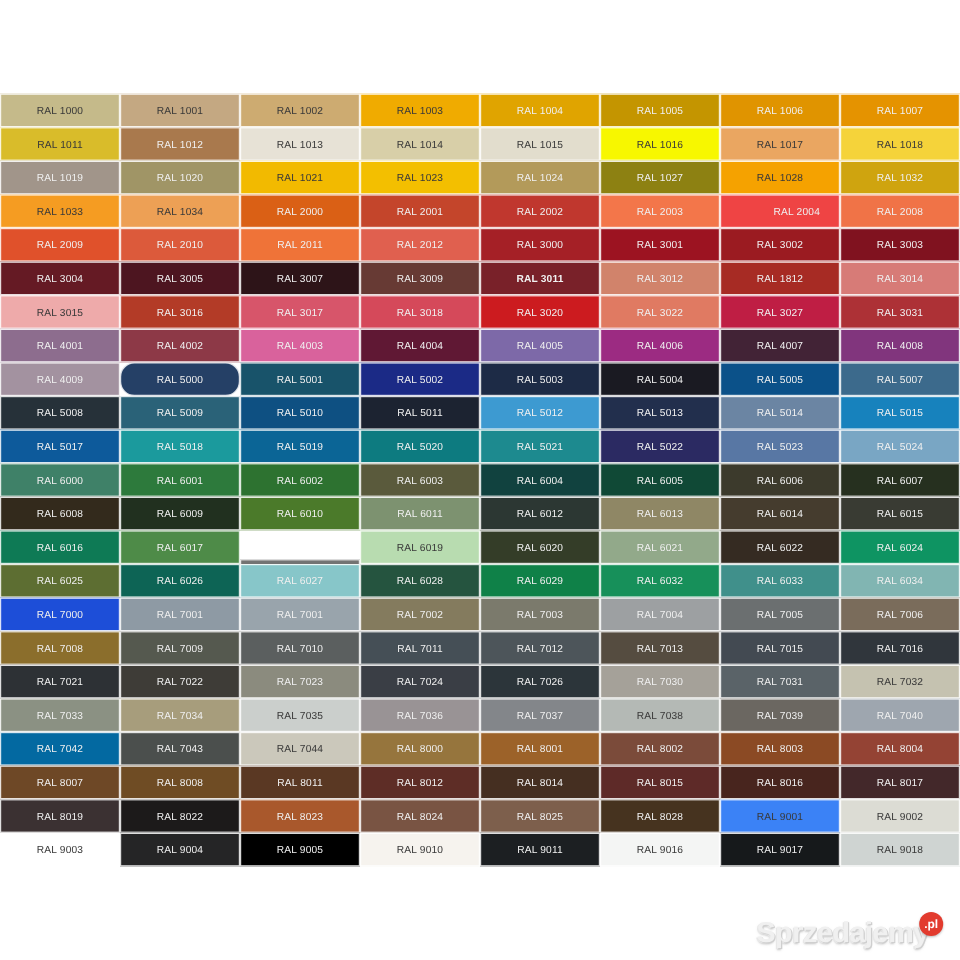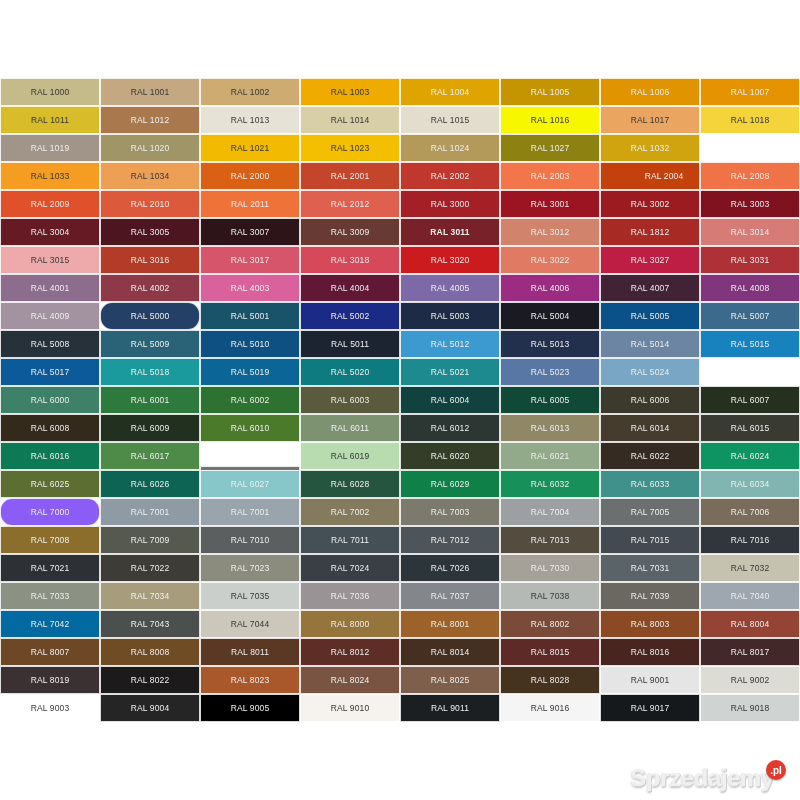--- a/index.html
+++ b/index.html
@@ -105,30 +105,31 @@
       <div class="ral-cell dark-text" style="background: rgb(234, 166, 97);">RAL 1017</div>
       <div class="ral-cell dark-text" style="background: rgb(245, 211, 58);">RAL 1018</div>
     </div>
     <div class="ral-row">
       <div class="ral-cell light-text" style="background: rgb(161, 149, 138);">RAL 1019</div>
       <div class="ral-cell light-text" style="background: rgb(160, 149, 102);">RAL 1020</div>
       <div class="ral-cell dark-text" style="background: rgb(242, 186, 0);">RAL 1021</div>
       <div class="ral-cell dark-text" style="background: rgb(243, 191, 0);">RAL 1023</div>
       <div class="ral-cell light-text" style="background: rgb(179, 154, 90);">RAL 1024</div>
       <div class="ral-cell light-text" style="background: rgb(141, 129, 18);">RAL 1027</div>
+      <div class="ral-cell dark-text" style="background: rgb(245, 162, 0);">RAL 1028</div>
       <div class="ral-cell light-text" style="background: rgb(207, 164, 15);">RAL 1032</div>
     </div>
     <div class="ral-row">
       <div class="ral-cell dark-text" style="background: rgb(245, 156, 34);">RAL 1033</div>
       <div class="ral-cell dark-text" style="background: rgb(237, 160, 85);">RAL 1034</div>
       <div class="ral-cell light-text" style="background: rgb(218, 96, 21);">RAL 2000</div>
       <div class="ral-cell light-text" style="background: rgb(196, 69, 43);">RAL 2001</div>
       <div class="ral-cell light-text" style="background: rgb(192, 55, 46);">RAL 2002</div>
       <div class="ral-cell light-text" style="background: rgb(243, 118, 74);">RAL 2003</div>
-      <div class="ral-cell light-text" style="background: #c2410c; padding-left: 28px;">RAL 2004</div>
+      <div class="ral-cell light-text" style="background: #ef4444; padding-left: 28px;">RAL 2004</div>
       <div class="ral-cell light-text" style="background: rgb(240, 115, 71);">RAL 2008</div>
     </div>
     <div class="ral-row">
       <div class="ral-cell light-text" style="background: rgb(224, 81, 43);">RAL 2009</div>
       <div class="ral-cell light-text" style="background: rgb(220, 90, 59);">RAL 2010</div>
       <div class="ral-cell light-text" style="background: rgb(239, 115, 56);">RAL 2011</div>
       <div class="ral-cell light-text" style="background: rgb(224, 96, 79);">RAL 2012</div>
       <div class="ral-cell light-text" style="background: rgb(165, 32, 38);">RAL 3000</div>
       <div class="ral-cell light-text" style="background: rgb(156, 19, 33);">RAL 3001</div>
       <div class="ral-cell light-text" style="background: rgb(155, 27, 33);">RAL 3002</div>
@@ -183,20 +184,21 @@
       <div class="ral-cell light-text" style="background: rgb(34, 47, 77);">RAL 5013</div>
       <div class="ral-cell light-text" style="background: rgb(107, 133, 163);">RAL 5014</div>
       <div class="ral-cell light-text" style="background: rgb(23, 130, 189);">RAL 5015</div>
     </div>
     <div class="ral-row">
       <div class="ral-cell light-text" style="background: rgb(13, 90, 155);">RAL 5017</div>
       <div class="ral-cell light-text" style="background: rgb(27, 154, 157);">RAL 5018</div>
       <div class="ral-cell light-text" style="background: rgb(11, 101, 150);">RAL 5019</div>
       <div class="ral-cell light-text" style="background: rgb(13, 123, 128);">RAL 5020</div>
       <div class="ral-cell light-text" style="background: rgb(29, 138, 143);">RAL 5021</div>
+      <div class="ral-cell light-text" style="background: rgb(43, 42, 98);">RAL 5022</div>
       <div class="ral-cell light-text" style="background: rgb(88, 119, 164);">RAL 5023</div>
       <div class="ral-cell light-text" style="background: rgb(121, 166, 196);">RAL 5024</div>
     </div>
     <div class="ral-row">
       <div class="ral-cell light-text" style="background: rgb(63, 129, 104);">RAL 6000</div>
       <div class="ral-cell light-text" style="background: rgb(45, 122, 60);">RAL 6001</div>
       <div class="ral-cell light-text" style="background: rgb(45, 114, 48);">RAL 6002</div>
       <div class="ral-cell light-text" style="background: rgb(90, 90, 60);">RAL 6003</div>
       <div class="ral-cell light-text" style="background: rgb(17, 66, 63);">RAL 6004</div>
       <div class="ral-cell light-text" style="background: rgb(16, 73, 54);">RAL 6005</div>
@@ -227,21 +229,21 @@
       <div class="ral-cell light-text" style="background: rgb(93, 110, 50);">RAL 6025</div>
       <div class="ral-cell light-text" style="background: rgb(13, 100, 85);">RAL 6026</div>
       <div class="ral-cell light-text" style="background: rgb(135, 198, 201);">RAL 6027</div>
       <div class="ral-cell light-text" style="background: rgb(37, 84, 63);">RAL 6028</div>
       <div class="ral-cell light-text" style="background: rgb(15, 129, 72);">RAL 6029</div>
       <div class="ral-cell light-text" style="background: rgb(23, 144, 90);">RAL 6032</div>
       <div class="ral-cell light-text" style="background: rgb(64, 144, 139);">RAL 6033</div>
       <div class="ral-cell light-text" style="background: rgb(129, 181, 178);">RAL 6034</div>
     </div>
     <div class="ral-row">
-      <div class="ral-cell light-text" style="background: #8b5cf6; border-radius: 12px;">RAL 7000</div>
+      <div class="ral-cell light-text" style="background: #1d4ed8;">RAL 7000</div>
       <div class="ral-cell light-text" style="background: rgb(142, 154, 164);">RAL 7001</div>
       <div class="ral-cell light-text" style="background: rgb(153, 164, 172);">RAL 7001</div>
       <div class="ral-cell light-text" style="background: rgb(132, 123, 94);">RAL 7002</div>
       <div class="ral-cell light-text" style="background: rgb(123, 122, 108);">RAL 7003</div>
       <div class="ral-cell light-text" style="background: rgb(157, 160, 162);">RAL 7004</div>
       <div class="ral-cell light-text" style="background: rgb(107, 111, 112);">RAL 7005</div>
       <div class="ral-cell light-text" style="background: rgb(122, 108, 91);">RAL 7006</div>
     </div>
     <div class="ral-row">
       <div class="ral-cell light-text" style="background: rgb(139, 110, 44);">RAL 7008</div>
@@ -293,21 +295,21 @@
       <div class="ral-cell light-text" style="background: rgb(72, 37, 30);">RAL 8016</div>
       <div class="ral-cell light-text" style="background: rgb(67, 40, 42);">RAL 8017</div>
     </div>
     <div class="ral-row">
       <div class="ral-cell light-text" style="background: rgb(59, 49, 50);">RAL 8019</div>
       <div class="ral-cell light-text" style="background: rgb(28, 26, 26);">RAL 8022</div>
       <div class="ral-cell light-text" style="background: rgb(169, 88, 44);">RAL 8023</div>
       <div class="ral-cell light-text" style="background: rgb(121, 84, 67);">RAL 8024</div>
       <div class="ral-cell light-text" style="background: rgb(125, 95, 76);">RAL 8025</div>
       <div class="ral-cell light-text" style="background: rgb(70, 51, 31);">RAL 8028</div>
-      <div class="ral-cell dark-text" style="background: #e5e5e5;">RAL 9001</div>
+      <div class="ral-cell dark-text" style="background: #3b82f6;">RAL 9001</div>
       <div class="ral-cell dark-text" style="background: rgb(220, 220, 212);">RAL 9002</div>
     </div>
     <div class="ral-row">
       <div class="ral-cell dark-text" style="background: rgb(255, 255, 255); border-color: rgb(255, 255, 255);">RAL 9003</div>
       <div class="ral-cell light-text" style="background: rgb(37, 37, 38);">RAL 9004</div>
       <div class="ral-cell light-text" style="background: rgb(0, 0, 0);">RAL 9005</div>
       <div class="ral-cell dark-text" style="background: rgb(246, 243, 238);">RAL 9010</div>
       <div class="ral-cell light-text" style="background: rgb(28, 31, 34);">RAL 9011</div>
       <div class="ral-cell dark-text" style="background: rgb(244, 245, 244);">RAL 9016</div>
       <div class="ral-cell light-text" style="background: rgb(22, 25, 27);">RAL 9017</div>

